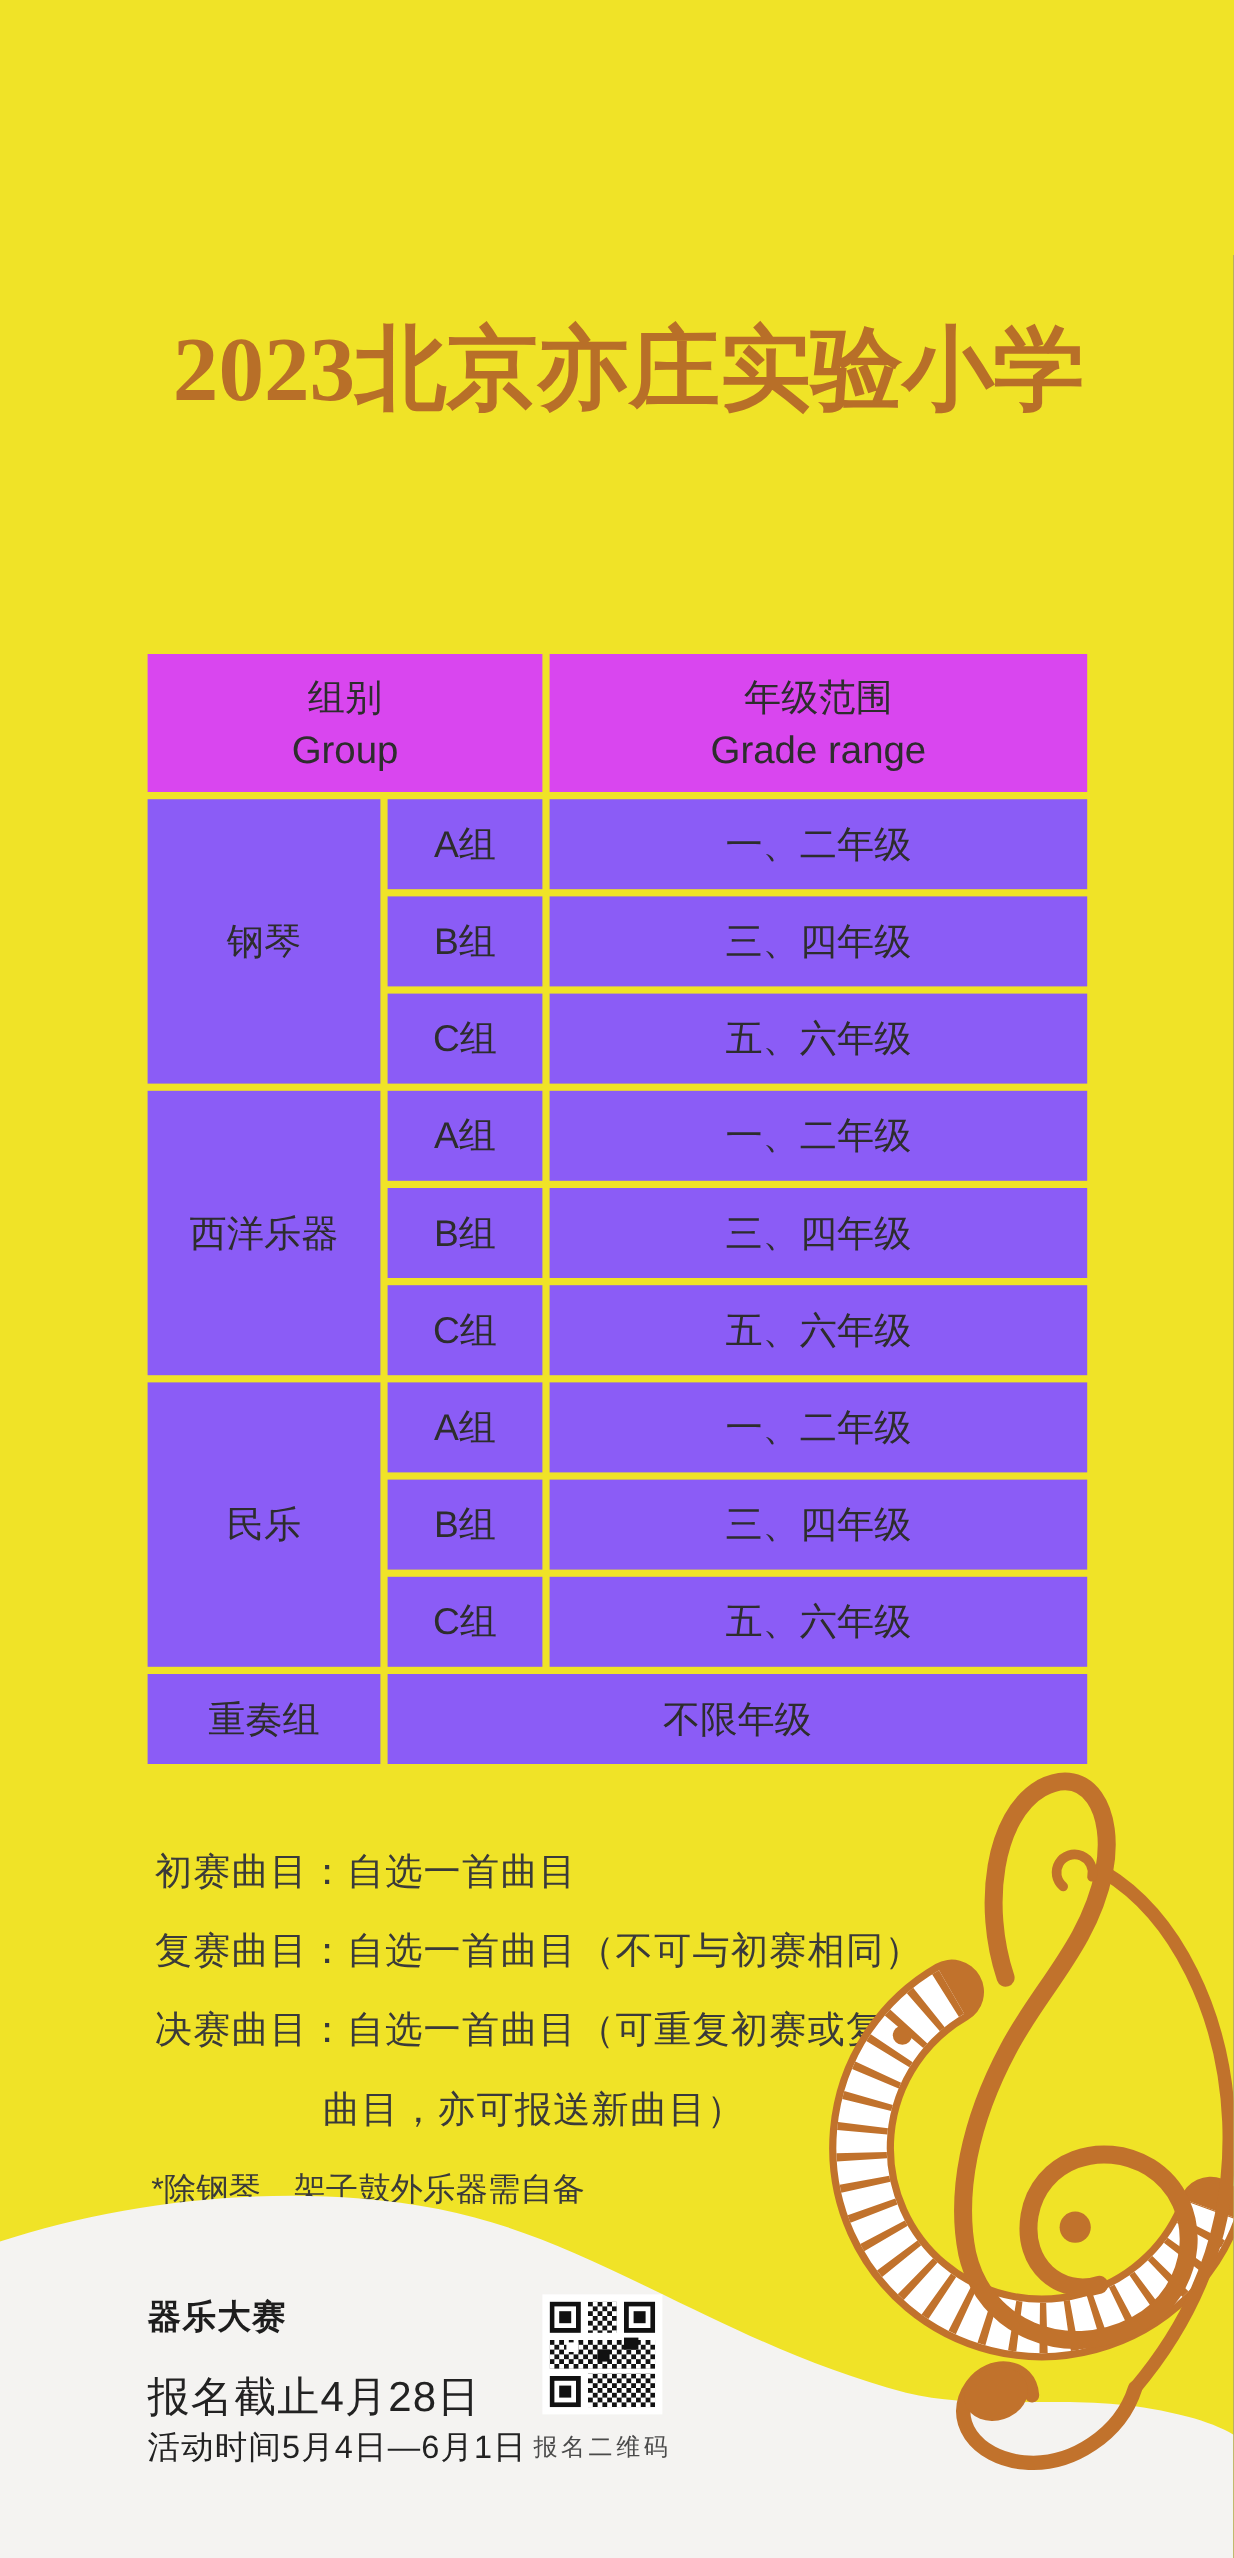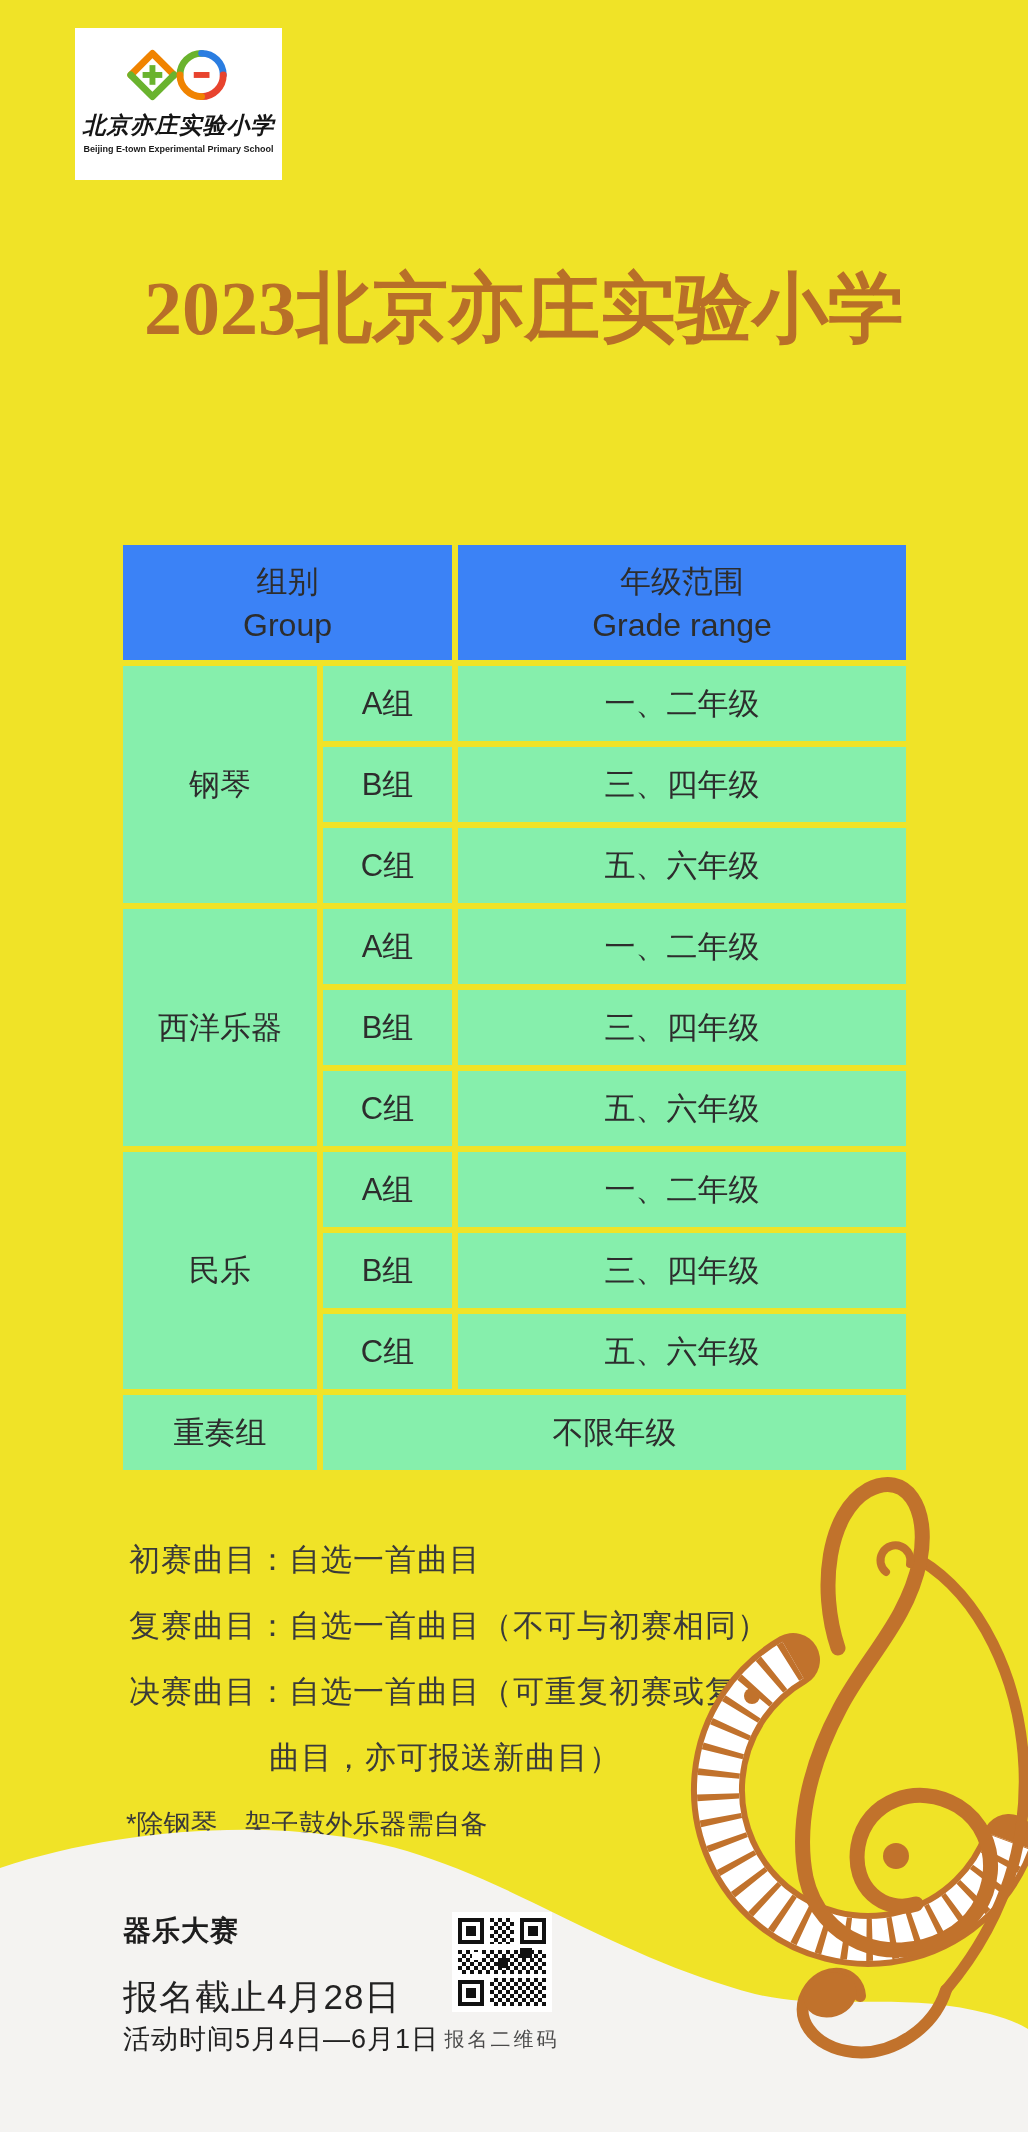--- a/index.html
+++ b/index.html
@@ -34,26 +34,26 @@
     position:absolute; left:0; top:448px; width:1028px; text-align:center;
     font-size:25px; color:#cd8a28; letter-spacing:0.5px;
   }
   
   .grade-table{
     position:absolute; left:123px; top:545px; width:783px;
     display:grid; grid-template-columns:194px 129px 448px;
     grid-template-rows:115px repeat(10,75px); gap:6px;
   }
   .cell{
-    background:#86efac; display:flex; flex-direction:column;
+    background:#8b5cf6; display:flex; flex-direction:column;
     align-items:center; justify-content:center;
     font-size:31px; color:#2d2d2d; text-align:center;
   }
   .cell .en{font-size:32px; color:#2d2d2d; margin-top:4px;}
-  .head{background:#3b82f6;}
+  .head{background:#d946ef;}
   .hd-group{grid-column:1/3; grid-row:1;}
   .hd-range{grid-column:3; grid-row:1;}
   .gname-1{grid-column:1; grid-row:2/5;}
   .gname-2{grid-column:1; grid-row:5/8;}
   .gname-3{grid-column:1; grid-row:8/11;}
   .ens-name{grid-column:1; grid-row:11;}
   .ens-grade{grid-column:2/4; grid-row:11;}
   
   .rules{position:absolute; left:129px; top:1527px; width:640px;}
   .rule-line{
@@ -88,37 +88,20 @@
   .qr-label{
     position:absolute; left:437px; top:2026px; width:130px; text-align:center;
     font-size:20px; color:#4a4a4a; letter-spacing:3px; white-space:nowrap;
   }
 </style>
 </head>
 <body>
 
 <div class="poster">
 
-  <div class="logo-box">
-    <svg width="118" height="72" viewBox="0 0 120 72">
-
-      <path d="M11,38 L33,16 L55,38" fill="none" stroke="#f08300" stroke-width="7" stroke-linejoin="round" stroke-linecap="round"></path>
-      <path d="M11,38 L33,60 L55,38" fill="none" stroke="#6ab32e" stroke-width="7" stroke-linejoin="round" stroke-linecap="round"></path>
-      <rect x="23" y="35" width="20" height="6" fill="#6ab32e"></rect>
-      <rect x="30" y="28" width="6" height="20" fill="#6ab32e"></rect>
-
-      <path d="M83,16 A22,22 0 0 0 61,38" fill="none" stroke="#6ab32e" stroke-width="7" stroke-linecap="round"></path>
-      <path d="M83,16 A22,22 0 0 1 105,38" fill="none" stroke="#2a7de1" stroke-width="7" stroke-linecap="round"></path>
-      <path d="M105,38 A22,22 0 0 1 83,60" fill="none" stroke="#e8432e" stroke-width="7" stroke-linecap="round"></path>
-      <path d="M83,60 A22,22 0 0 1 61,38" fill="none" stroke="#f08300" stroke-width="7" stroke-linecap="round"></path>
-      <rect x="75" y="35" width="16" height="6" fill="#e8432e"></rect>
-    </svg>
-    <div class="school-cn">北京亦庄实验小学</div>
-    <div class="school-en">Beijing E-town Experimental Primary School</div>
-  </div>
 
   <div class="title-line title-1">2023北京亦庄实验小学</div>
 
   <div class="grade-table">
     <div class="cell head hd-group">
       <span>组别</span>
       <span class="en">Group</span>
     </div>
     <div class="cell head hd-range">
       <span>年级范围</span>

